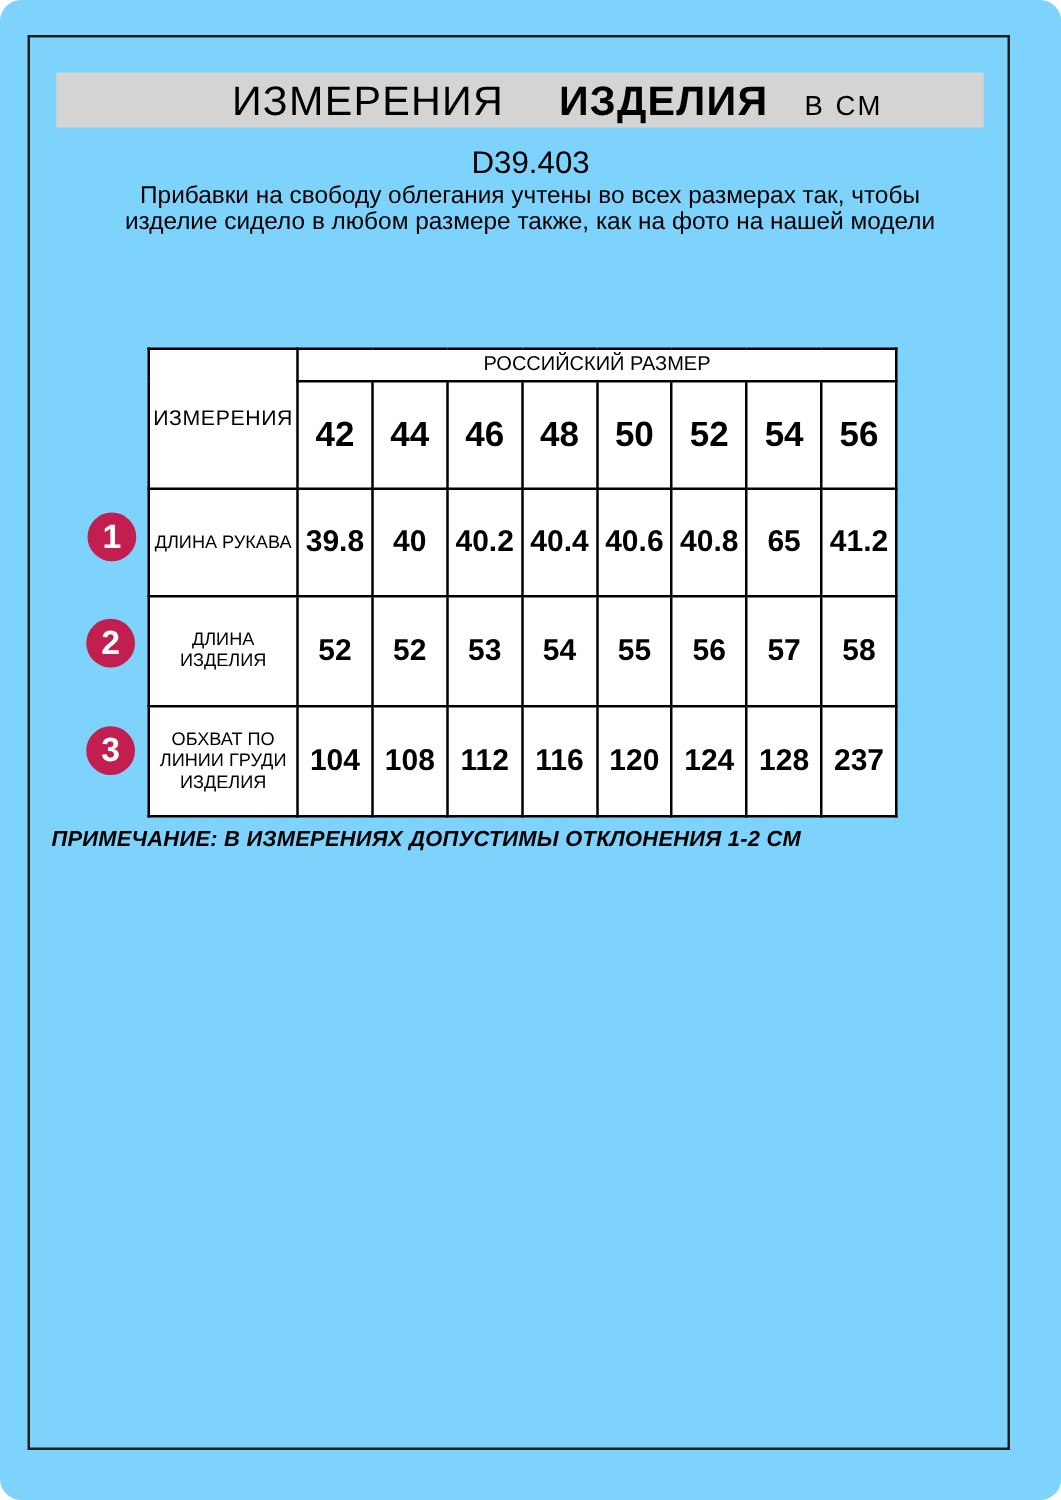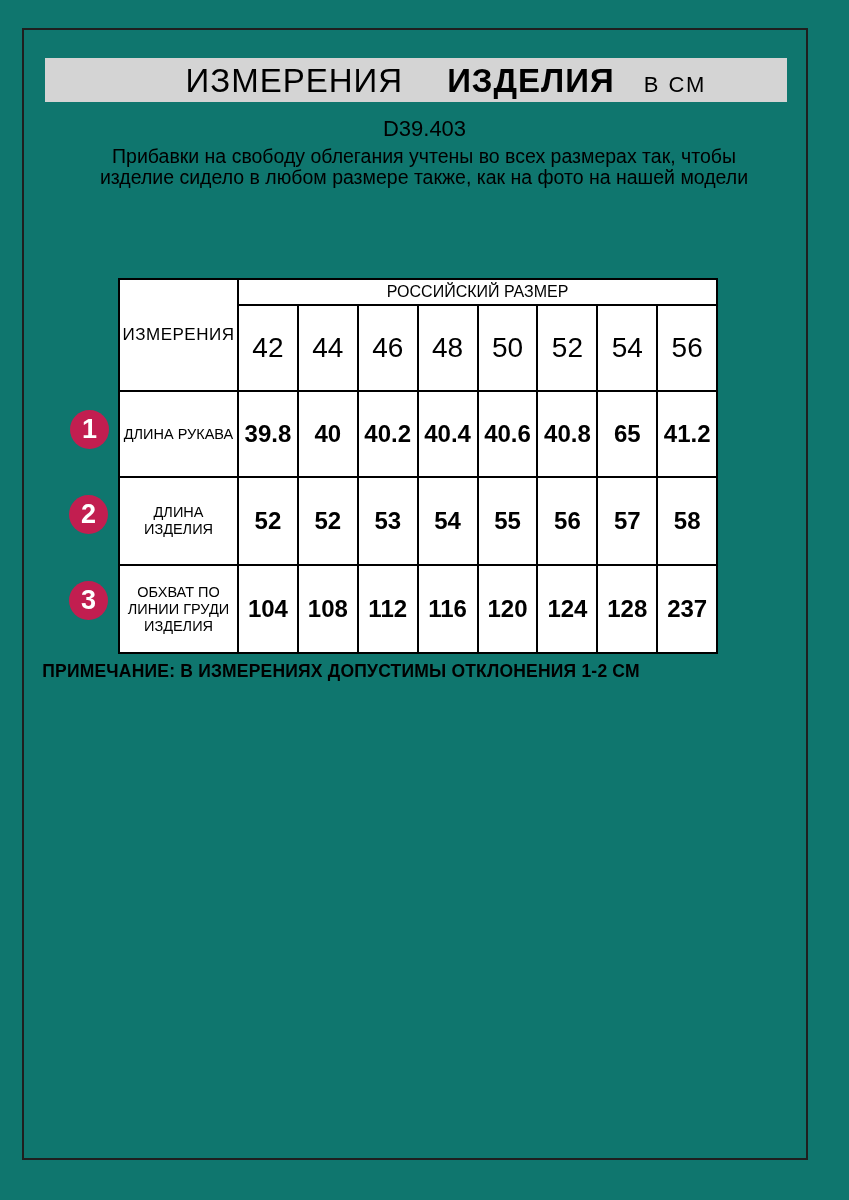--- a/index.html
+++ b/index.html
@@ -6,22 +6,23 @@
     margin: 0;
     padding: 0;
     background: #ffffff;
     font-family: "Liberation Sans", "DejaVu Sans", sans-serif;
     color: #000;
   }
   .page {
     position: relative;
     width: 849px;
     height: 1200px;
-    background: #0f766e;
+    background: #7dd3fc;
     overflow: hidden;
+    border-radius: 17px;
   }
   .frame {
     position: absolute;
     left: 22px;
     top: 28px;
     width: 782px;
     height: 1128px;
     border: 2px solid #1f1f1f;
   }
   .header-band {
@@ -56,21 +57,21 @@
     font-weight: 400;
     letter-spacing: 2px;
     margin-left: 29px;
   }
   .model-line {
     position: absolute;
     left: 0;
     top: 116px;
     width: 849px;
     text-align: center;
-    font-size: 22px;
+    font-size: 25px;
     font-weight: 400;
   }
   .subtitle {
     position: absolute;
     left: 94px;
     top: 146px;
     width: 660px;
     text-align: center;
     font-size: 19.5px;
     line-height: 21px;
@@ -97,21 +98,21 @@
     letter-spacing: 0.5px;
   }
   .group-header {
     height: 24px;
     font-size: 16px;
     font-weight: 400;
   }
   .size-cell {
     height: 84px;
     font-size: 28px;
-    font-weight: 400;
+    font-weight: 700;
   }
   .label-cell {
     font-size: 14.5px;
     font-weight: 400;
     white-space: pre-line;
     line-height: 17px;
   }
   .value-cell {
     font-size: 24px;
     font-weight: 700;
@@ -137,20 +138,21 @@
   .badge-3 { left: 69px; top: 581px; }
   .note {
     position: absolute;
     left: 22px;
     top: 661px;
     width: 638px;
     text-align: center;
     font-size: 17.5px;
     font-weight: 700;
     letter-spacing: 0.2px;
+    font-style: italic;
   }
 </style>
 </head>
 <body>
 
 <div class="page">
 
   <div class="frame"></div>
 
   <div class="header-band">

